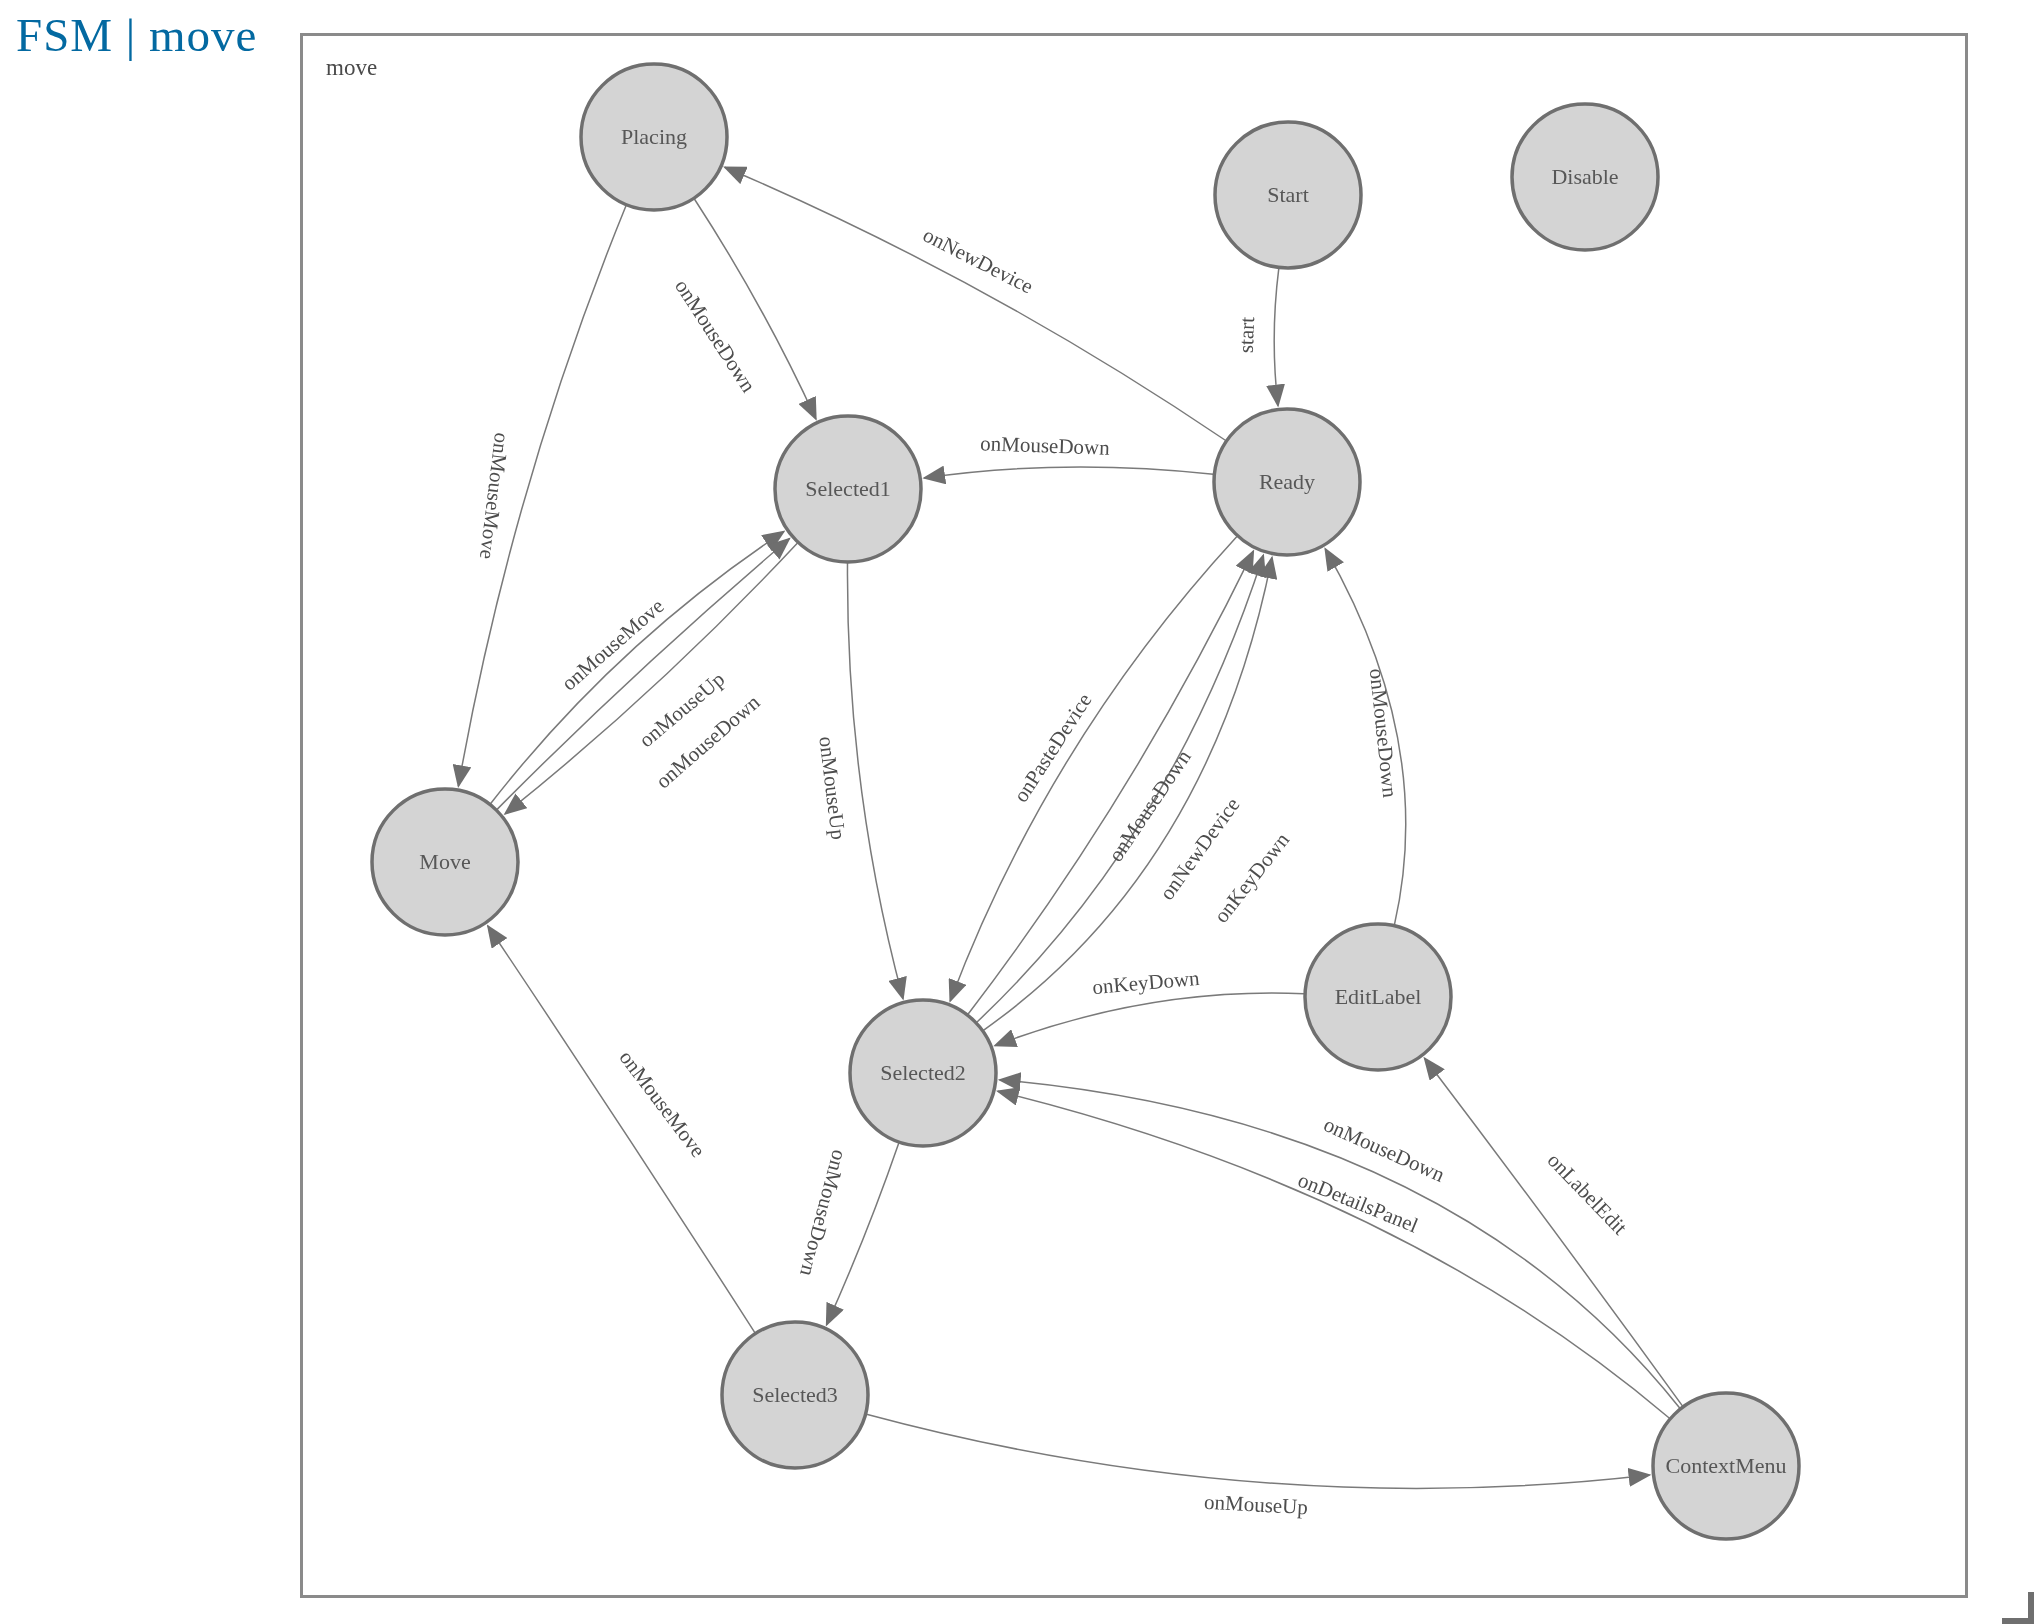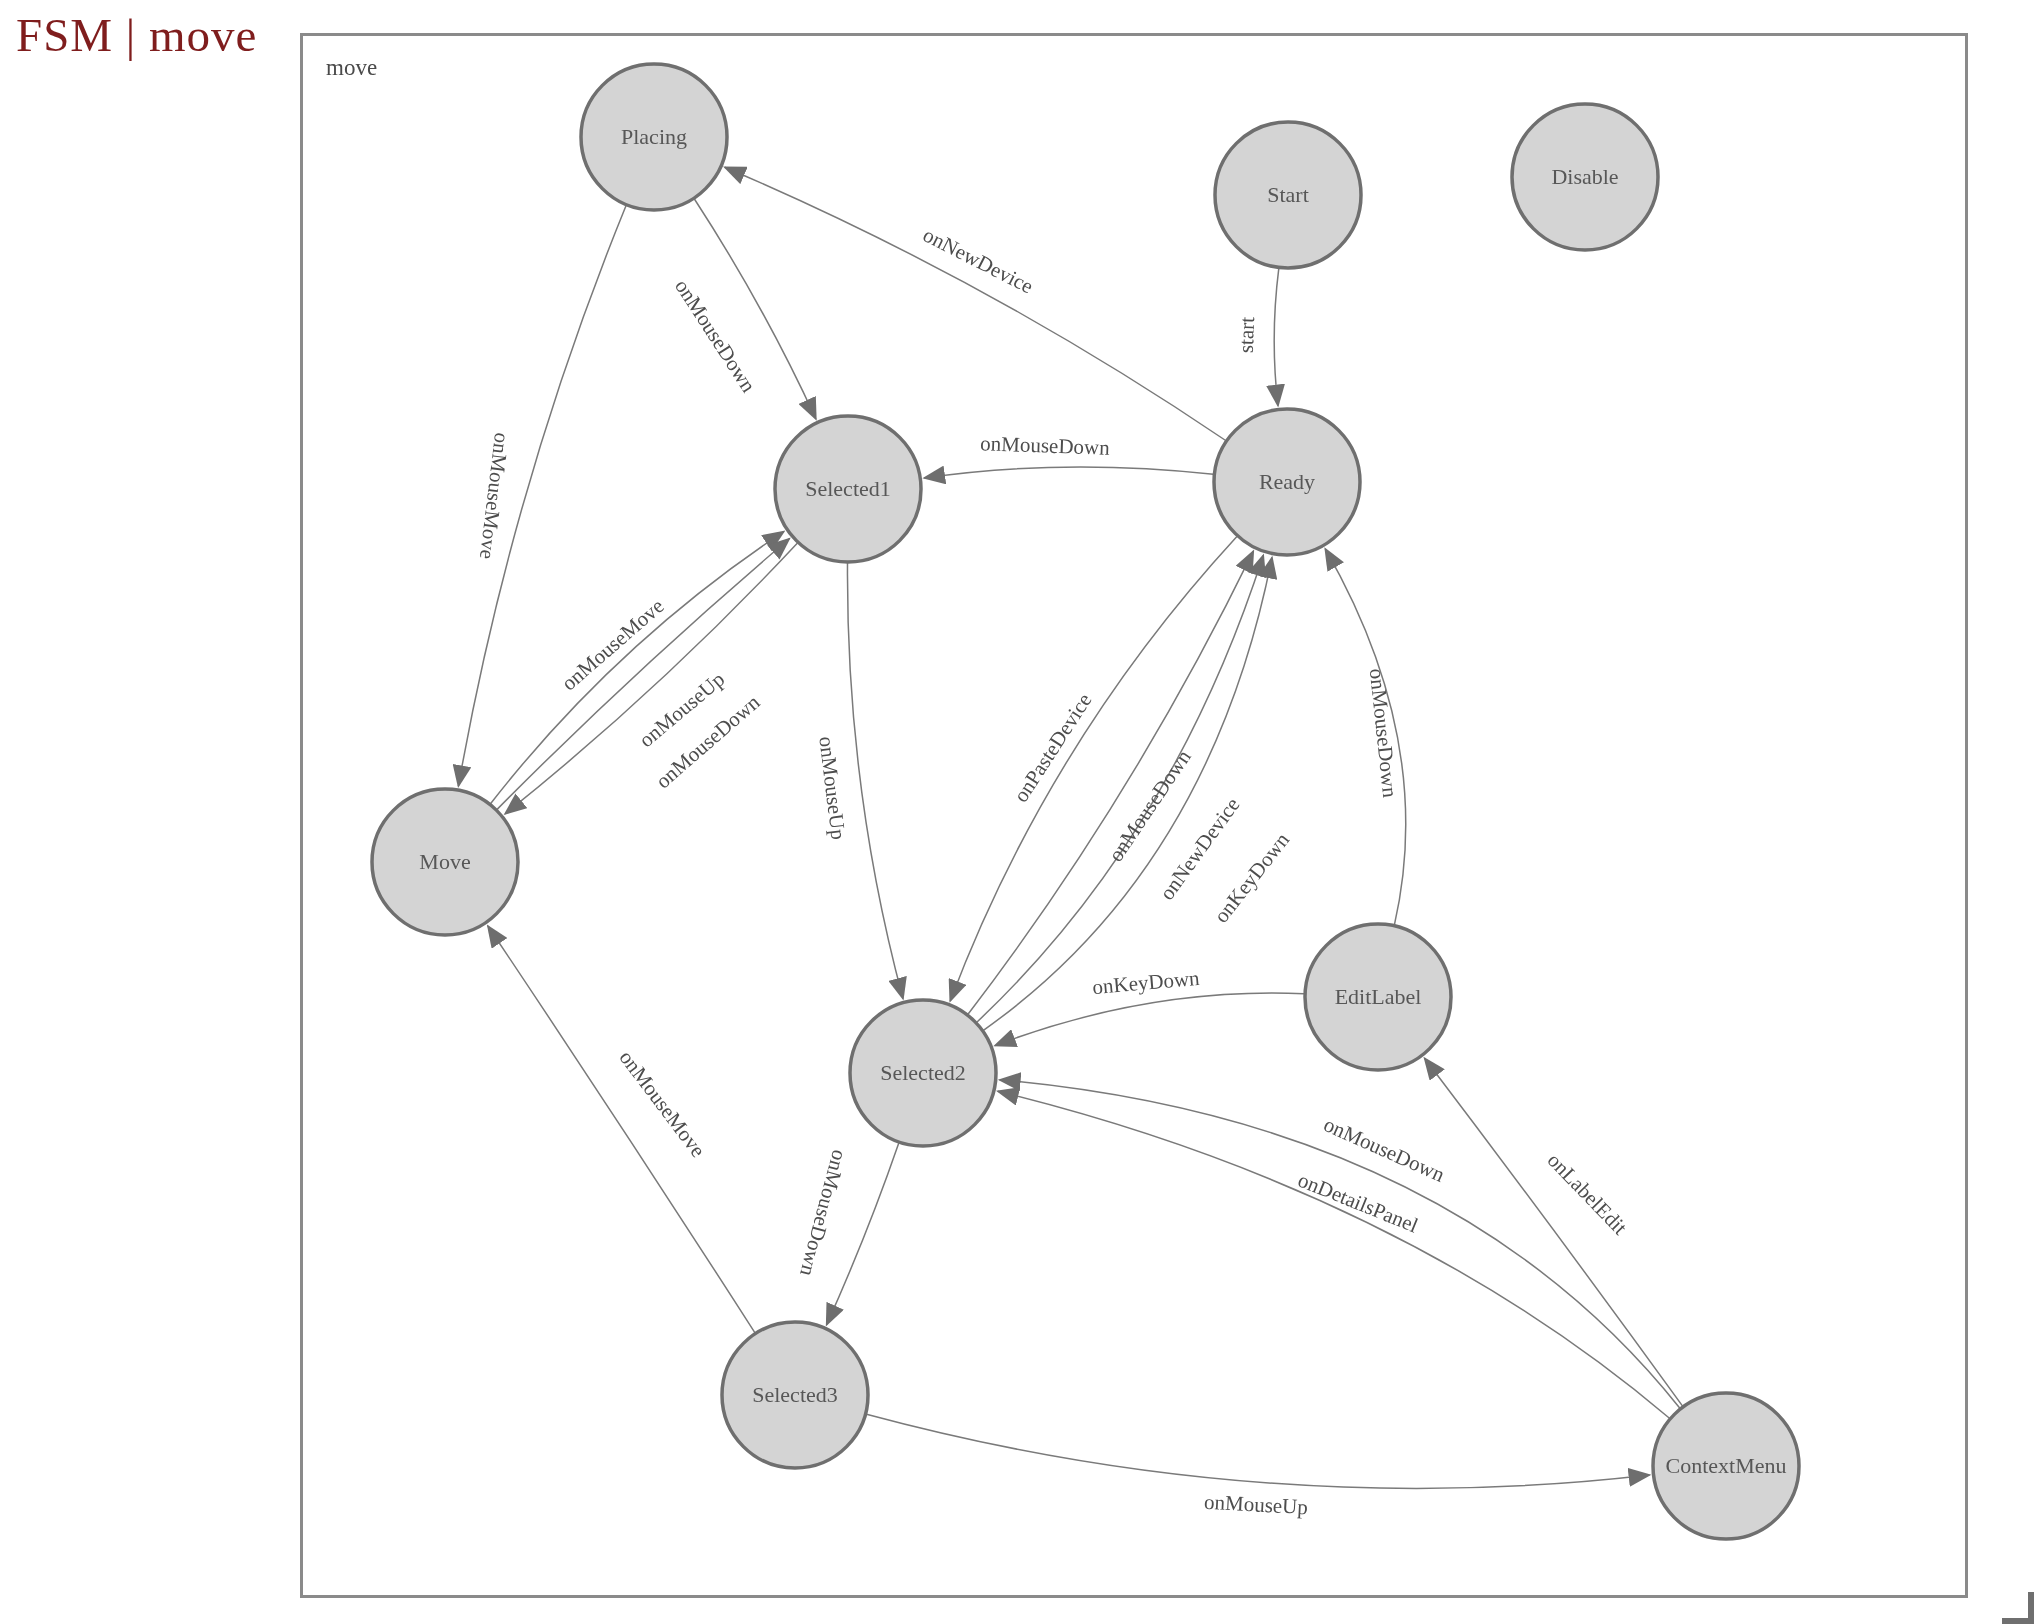--- a/index.html
+++ b/index.html
@@ -12,21 +12,21 @@
   svg{position:absolute;left:0;top:0;overflow:visible;}
   .edge-label{position:absolute;font-size:21px;white-space:nowrap;
               transform-origin:center center;}
   .node-text{font-size:22px;}
   .corner-bar{position:absolute;}
 </style>
 </head>
 <body>
 
 <div id="stage">
-  <div id="page-title" style="color: #7f1d1d;">FSM | move</div>
+  <div id="page-title" style="color: #0369a1;">FSM | move</div>
   <div id="canvas-frame" style="left: 300px; top: 33px; width: 1662px; height: 1559px; border: 3px solid rgb(138, 138, 138);"></div>
   <div id="canvas-label" style="left: 326px; top: 55px; color: rgb(74, 74, 74);">move</div>
   <svg id="diagram-svg" width="2034" height="1624">
     <defs>
       <marker id="arrow" viewBox="0 0 12 10" refX="11" refY="5" markerWidth="23" markerHeight="19" orient="auto" markerUnits="userSpaceOnUse">
         <path d="M0,0 L12,5 L0,10 z" id="arrow-path" fill="#6e6e6e"></path>
       </marker>
     </defs>
     <g id="edge-layer">
         <path d="M 1278.8 268.4 Q 1270 338 1278.0 405.5" fill="none" stroke="#7a7a7a" stroke-width="1.5" marker-end="url(#arrow)"></path>

